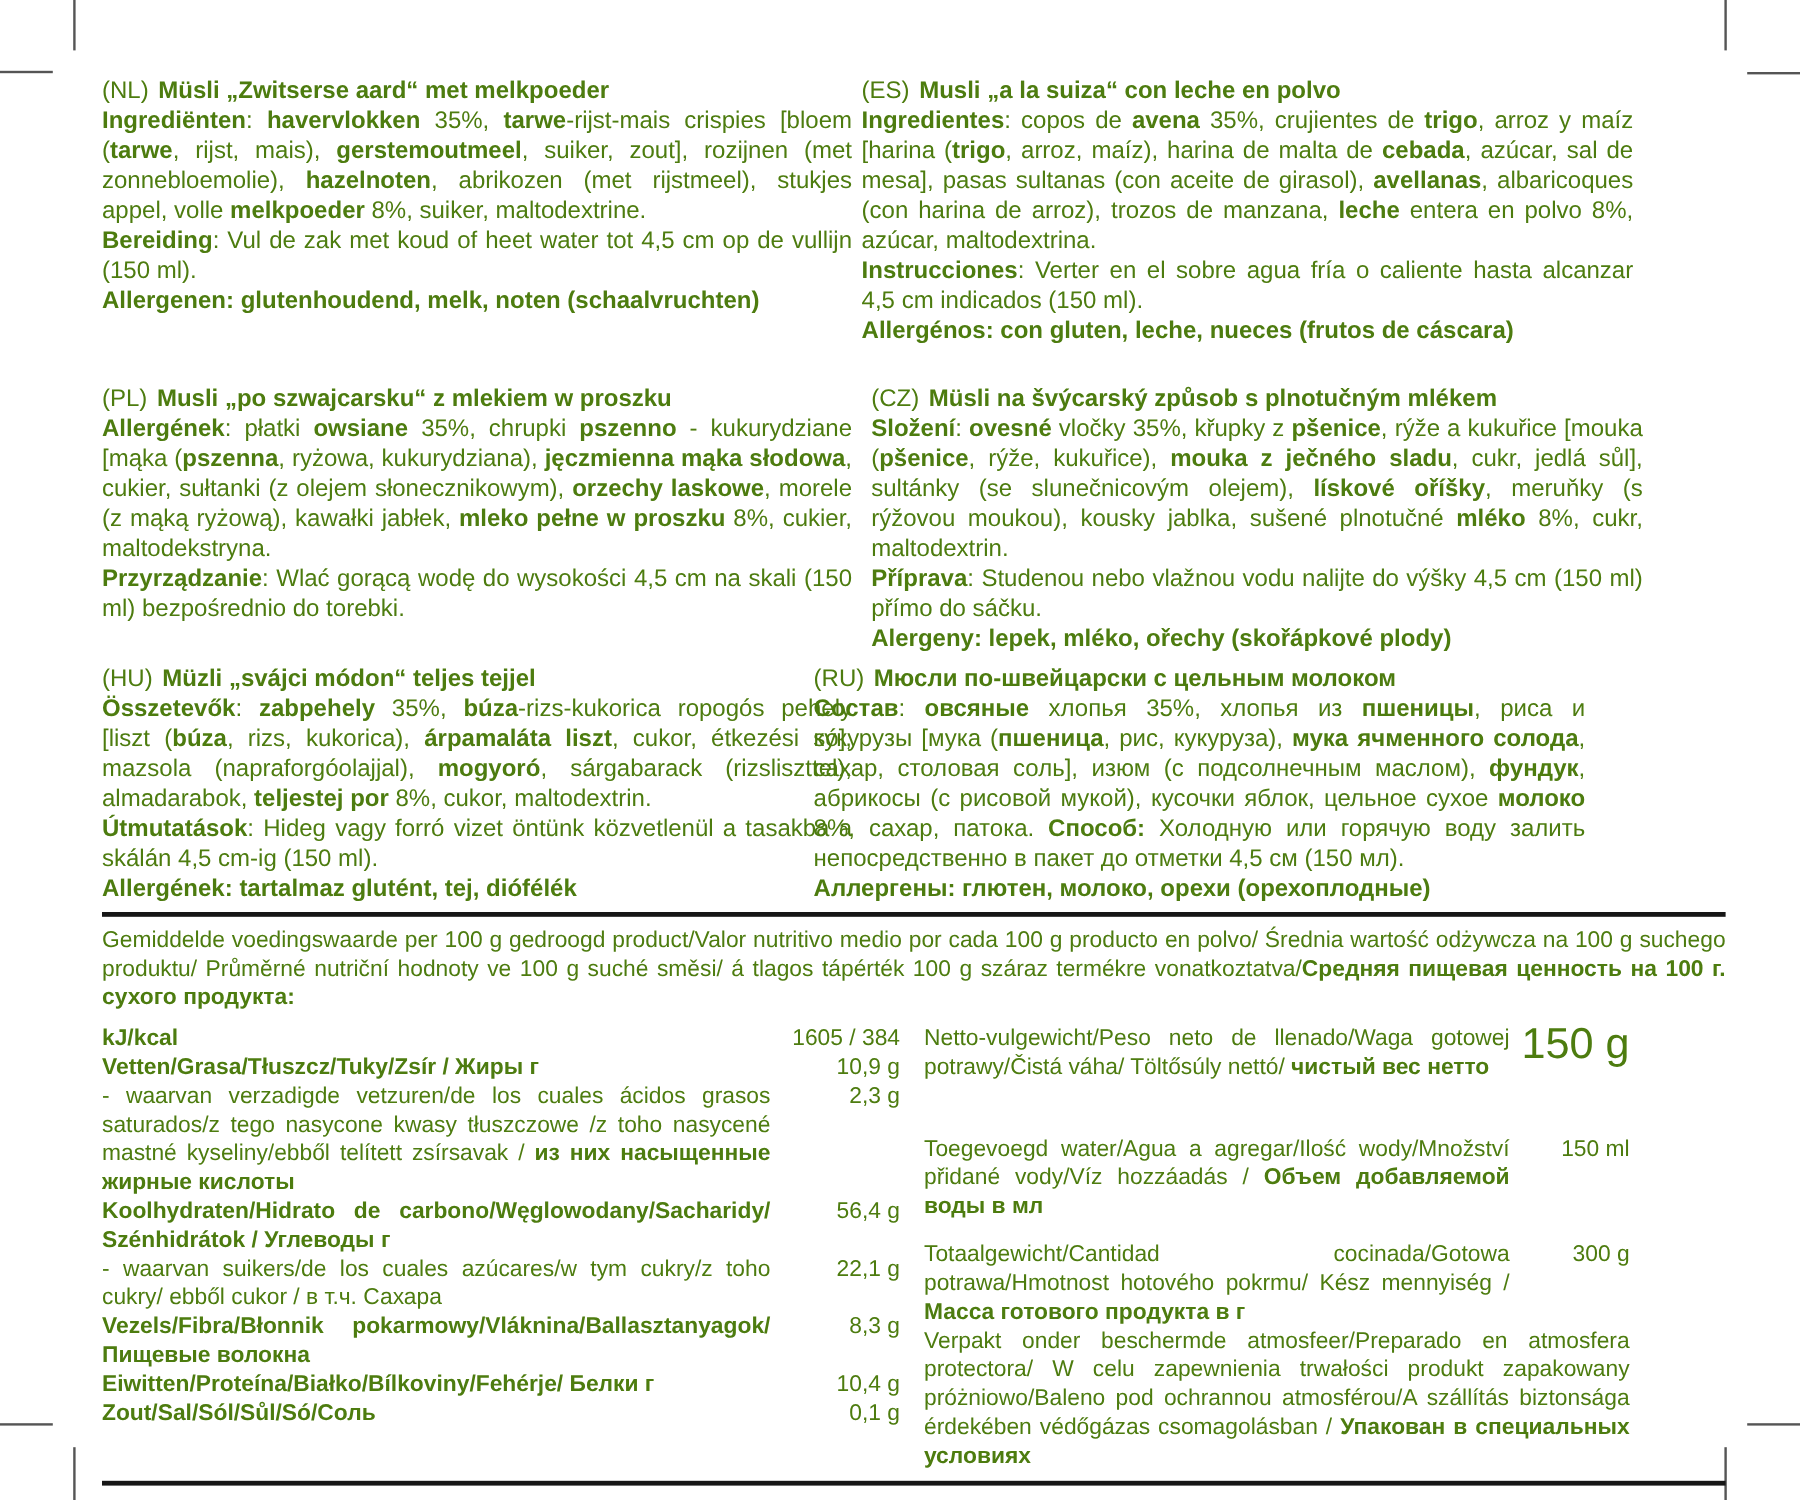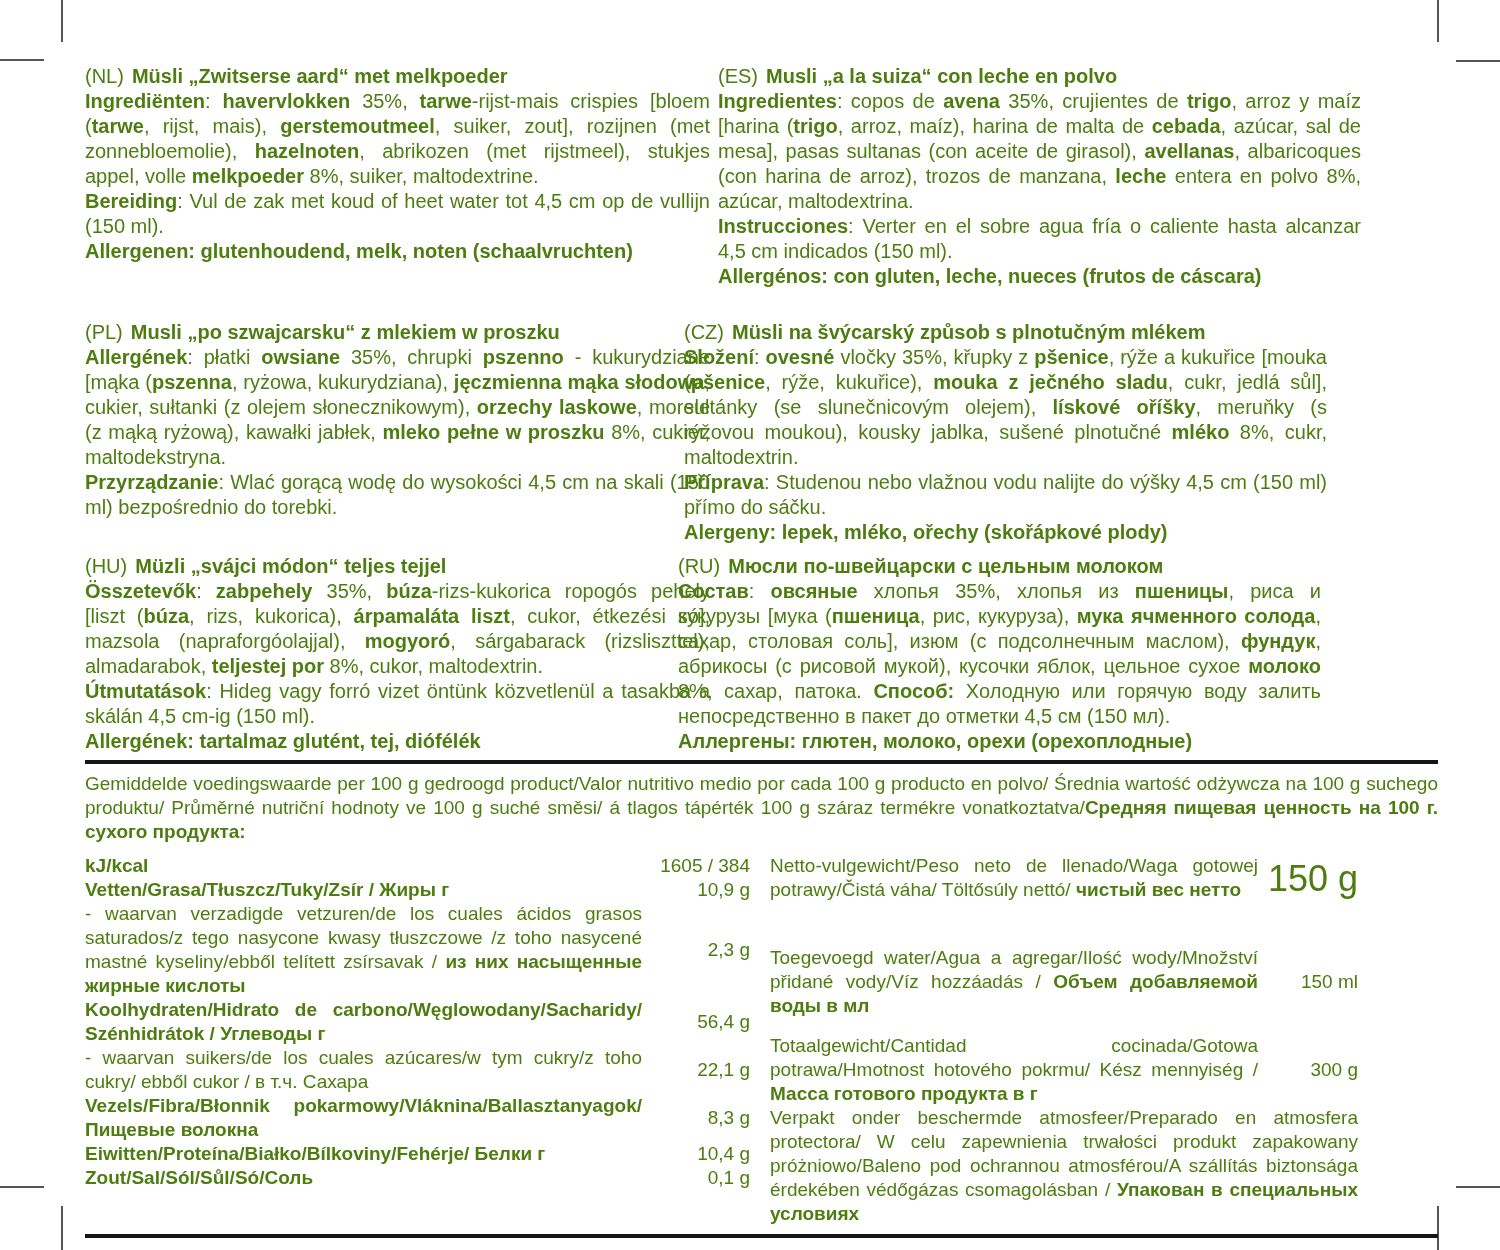--- a/index.html
+++ b/index.html
@@ -17,21 +17,21 @@
   b { font-weight:700; }
   .nutrition {
     position:absolute; left:85px; top:760px; width:1353px;
     border-top:4px solid #161616; padding-top:8px;
     font-size:19px; line-height:24px;
   }
   .nutri-header { text-align:justify; }
   .nutri-cols { display:flex; margin-top:10px; }
   .nutri-left { width:665px; }
   .nutri-right { width:588px; margin-left:20px; }
-  .nrow { display:flex; align-items:center; }
+  .nrow { display:flex; align-items:flex-start; }
   .nlbl { flex:1; text-align:justify; padding-right:8px; }
   .nval { width:100px; text-align:right; white-space:nowrap; }
   .nutri-right .nval { width:92px; }
   .nval.big { font-size:36px; line-height:31px; }
   .row-netto { margin-bottom:44px; }
   .row-water { margin-bottom:16px; }
   .packed-note { text-align:justify; }
   .nutri-bottom-rule { height:4px; background:#161616; margin-top:8px; }
 </style>
 </head>
@@ -61,21 +61,21 @@
     <p class="body"><b>Instrucciones</b>: Verter en el sobre agua fría o caliente hasta alcanzar 4,5 cm indicados (150 ml).</p>
     <p class="body"><b>Allergénos: con gluten, leche, nueces (frutos de cáscara)</b></p>
   </section>
 
   <section class="lang" style="left:85px;top:320px;width:625px">
     <p class="title"><span class="tag">(PL)</span><b>Musli „po szwajcarsku“ z mlekiem w proszku</b></p>
     <p class="body"><b>Allergének</b>: płatki <b>owsiane</b> 35%, chrupki <b>pszenno</b> - kukurydziane [mąka (<b>pszenna</b>, ryżowa, kukurydziana), <b>jęczmienna mąka słodowa</b>, cukier, sułtanki (z olejem słonecznikowym), <b>orzechy laskowe</b>, morele (z mąką ryżową), kawałki jabłek, <b>mleko pełne w proszku</b> 8%, cukier, maltodekstryna.</p>
     <p class="body"><b>Przyrządzanie</b>: Wlać gorącą wodę do wysokości 4,5 cm na skali (150 ml) bezpośrednio do torebki.</p>
   </section>
 
-  <section class="lang" style="left:684px;top:320px;width:643px">
+  <section class="lang" style="left:726px;top:320px;width:643px">
     <p class="title"><span class="tag">(CZ)</span><b>Müsli na švýcarský způsob s plnotučným mlékem</b></p>
     <p class="body"><b>Složení</b>: <b>ovesné</b> vločky 35%, křupky z <b>pšenice</b>, rýže a kukuřice [mouka (<b>pšenice</b>, rýže, kukuřice), <b>mouka z ječného sladu</b>, cukr, jedlá sůl], sultánky (se slunečnicovým olejem), <b>lískové oříšky</b>, meruňky (s rýžovou moukou), kousky jablka, sušené plnotučné <b>mléko</b> 8%, cukr, maltodextrin.</p>
     <p class="body"><b>Příprava</b>: Studenou nebo vlažnou vodu nalijte do výšky 4,5 cm (150 ml) přímo do sáčku.</p>
     <p class="body"><b>Alergeny: lepek, mléko, ořechy (skořápkové plody)</b></p>
   </section>
 
   <section class="lang" style="left:85px;top:554px;width:625px">
     <p class="title"><span class="tag">(HU)</span><b>Müzli „svájci módon“ teljes tejjel</b></p>
     <p class="body"><b>Összetevők</b>: <b>zabpehely</b> 35%, <b>búza</b>-rizs-kukorica ropogós pehely [liszt (<b>búza</b>, rizs, kukorica), <b>árpamaláta liszt</b>, cukor, étkezési só], mazsola (napraforgóolajjal), <b>mogyoró</b>, sárgabarack (rizsliszttel), almadarabok, <b>teljestej por</b> 8%, cukor, maltodextrin.</p>
     <p class="body"><b>Útmutatások</b>: Hideg vagy forró vizet öntünk közvetlenül a tasakba a skálán 4,5 cm-ig (150 ml).</p>

